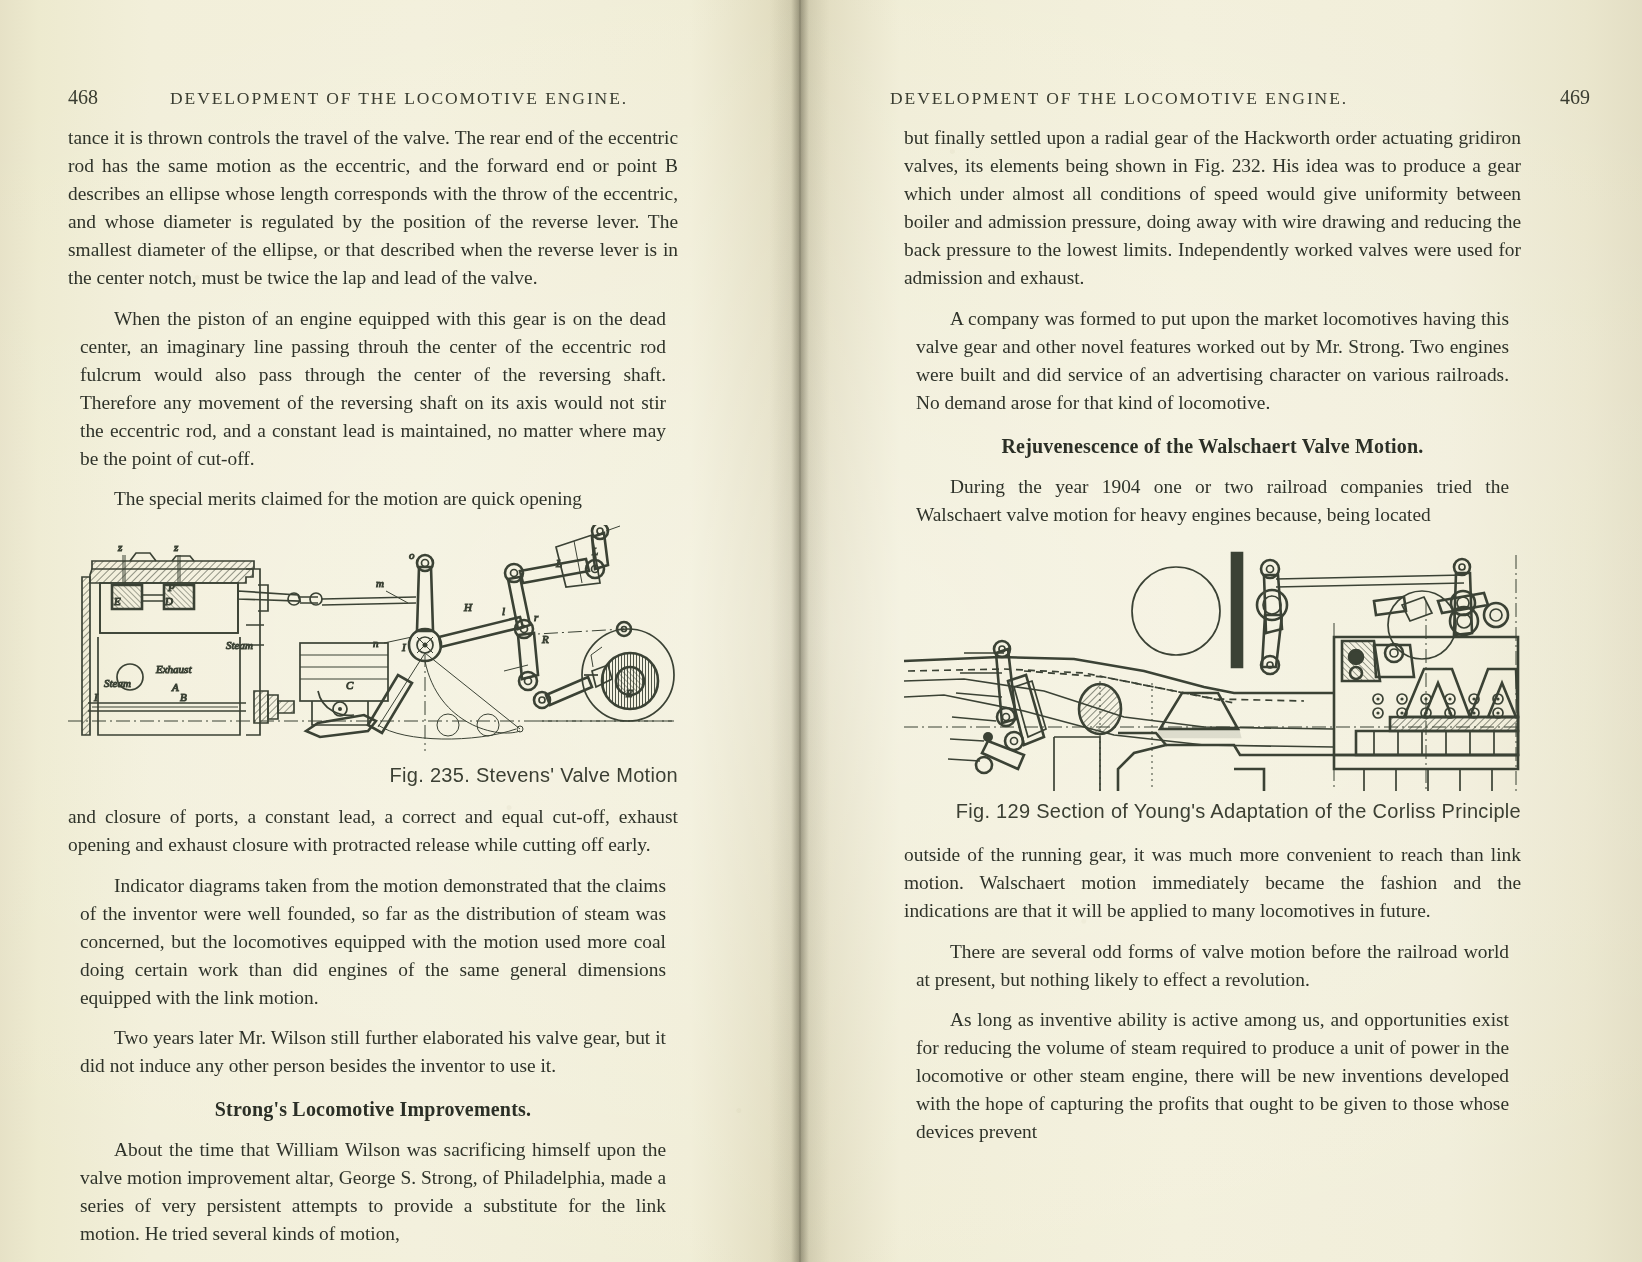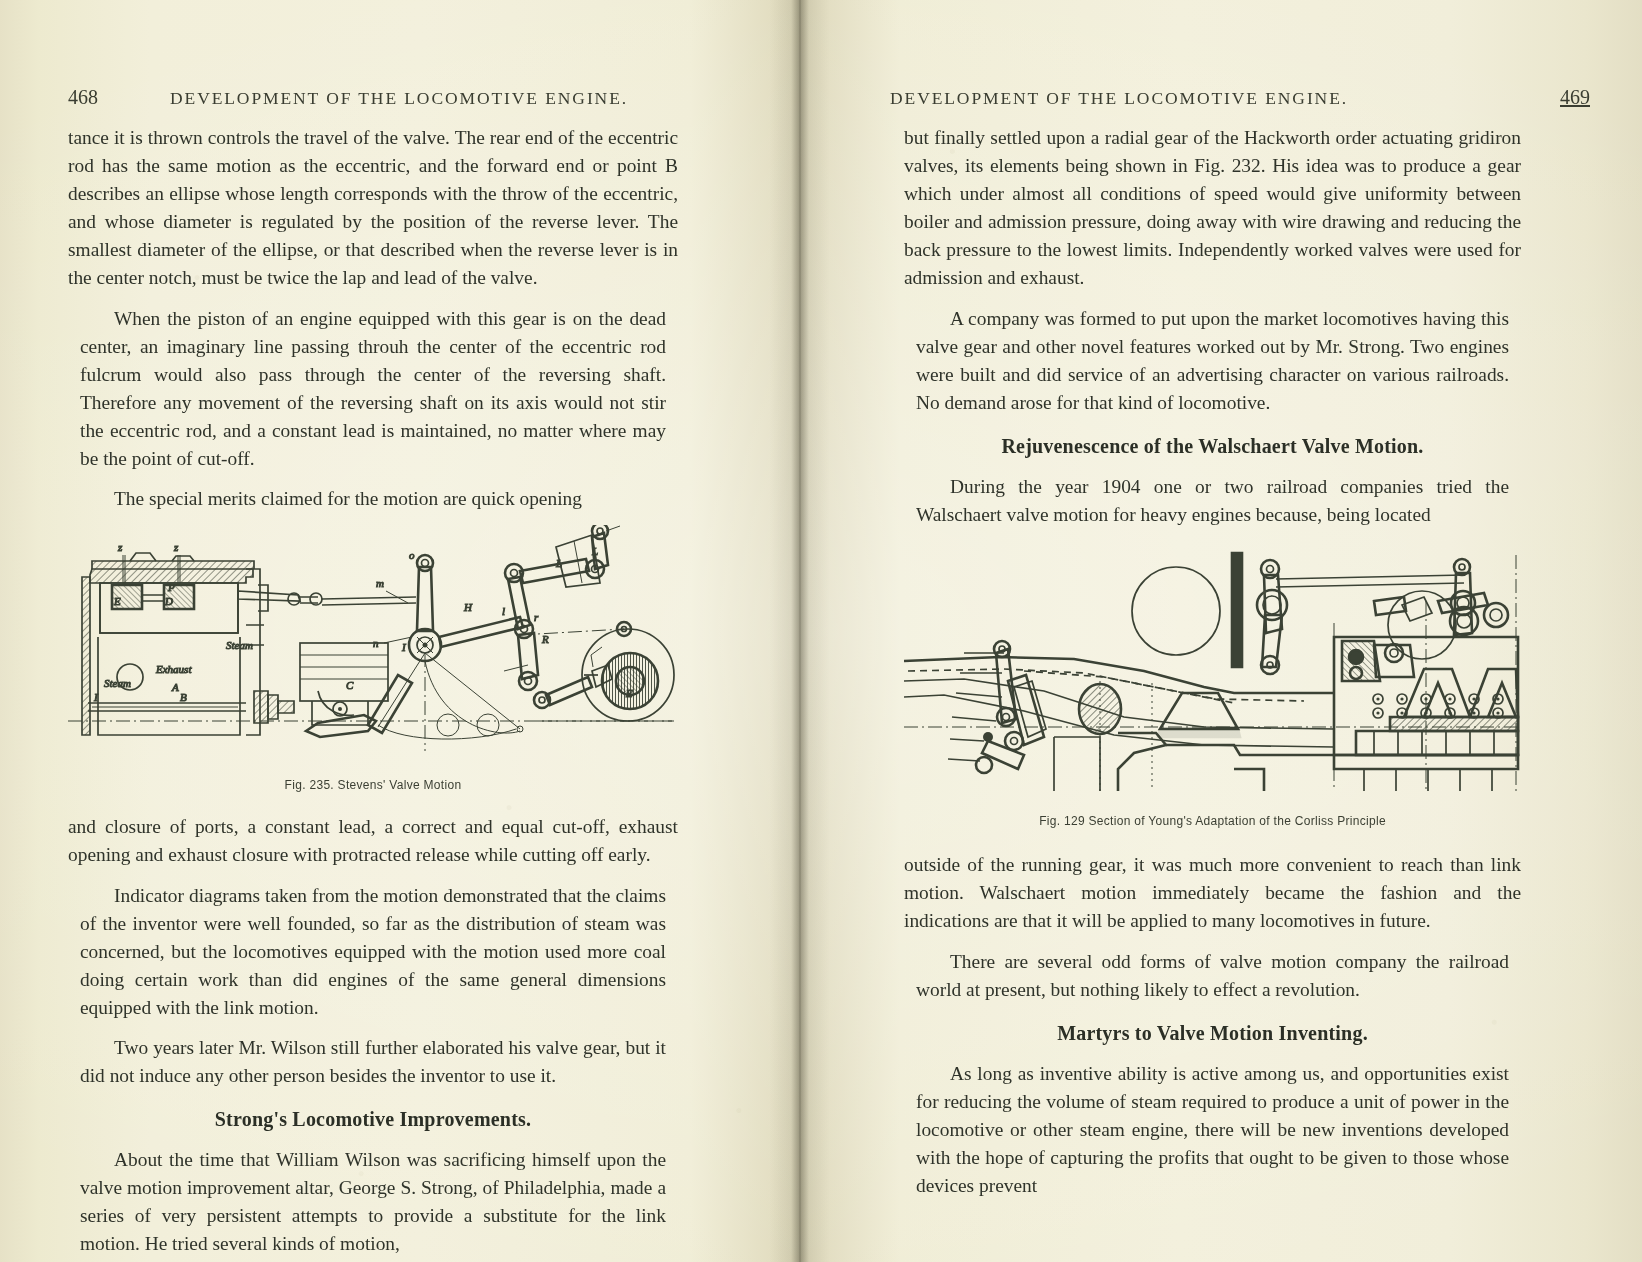--- a/index.html
+++ b/index.html
@@ -66,21 +66,21 @@
     color: #3a3d31;
   }
   .runhead .folio {
     font-size: 20px;
     letter-spacing: 0;
     font-variant: normal;
   }
   .runhead-left  { left: 68px; width: 610px; }
   .runhead-right { left: 60px; width: 700px; }
   .runhead-left .folio  { margin-right: 72px; }
-  .runhead-right .folio { margin-left: auto; text-decoration: underline; }
+  .runhead-right .folio { margin-left: auto; }
   .runhead .title { white-space: nowrap; }
 
   .col {
     position: absolute;
     font-size: 19.4px;
     line-height: 28.1px;
     text-align: justify;
     text-justify: inter-word;
     -webkit-hyphens: none;
     hyphens: none;
@@ -97,26 +97,26 @@
     font-size: 20px;
     line-height: 30px;
     font-weight: bold;
     text-align: center;
     letter-spacing: .2px;
     color: #2b2f26;
   }
 
   .figblock { margin: 0; }
   .figcap {
-    text-align: center;
+    text-align: right;
     font-family: "Liberation Sans", "DejaVu Sans", sans-serif;
-    font-size: 12px;
+    font-size: 20px;
     letter-spacing: .3px;
     color: #3b3f33;
-    margin-top: 16px;
+    margin-top: 6px;
   }
   .figwrap { width: 100%; display: block; }
   .figwrap svg { display: block; width: 100%; height: auto; }
 
   
   .ink   { stroke: #3b4235; fill: none; }
   .inkf  { fill: #3b4235; stroke: none; }
   .thin  { stroke-width: 1; }
   .med   { stroke-width: 1.7; }
   .thick { stroke-width: 2.6; }
@@ -458,23 +458,22 @@
               <path class="med dash" d="M120 130 L200 136 L270 150 L330 162"></path>
             </g>
           </svg>
         </div>
         <div class="figcap">Fig. 129   Section of Young's Adaptation of the Corliss Principle</div>
       </div>
 
       <div style="height:16px"></div>
 
       <p class="body">outside of the running gear, it was much more convenient to reach than link motion. Walschaert motion immediately became the fashion and the indications are that it will be applied to many locomotives in future.</p>
-      <p class="ind">There are several odd forms of valve motion company the railroad world at present, but nothing likely to effect a revolution.</p>
-
-      <h3 class="subhead">Martyrs to Valve Motion Inventing.</h3>
+      <p class="ind">There are several odd forms of valve motion before the railroad world at present, but nothing likely to effect a revolution.</p>
+
 
       <p class="ind">As long as inventive ability is active among us, and opportunities exist for reducing the volume of steam required to produce a unit of power in the locomotive or other steam engine, there will be new inventions developed with the hope of capturing the profits that ought to be given to those whose devices prevent</p>
     </div>
   </div>
 
   <div id="gutter"></div>
   <div id="grain"></div>
 </div>
 
 </body></html>

